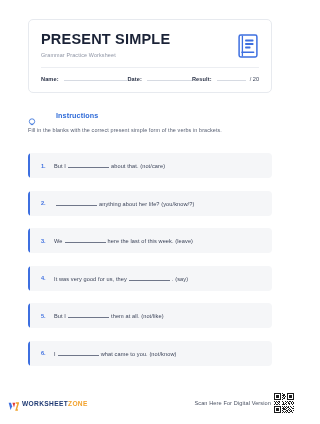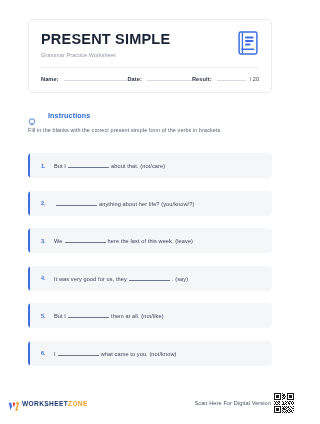--- a/index.html
+++ b/index.html
@@ -27,21 +27,21 @@
     top: 19px;
     width: 244px;
     background: #ffffff;
     border: 1px solid #e7eaef;
     border-radius: 5px;
     padding: 11px 12px 10px 12px;
   }
 
   .header-top {
     display: flex;
-    align-items: flex-start;
+    align-items: flex-end;
     justify-content: space-between;
   }
 
   .title-block { padding-top: 1px; }
 
   .worksheet-title {
     font-size: 14.5px;
     font-weight: bold;
     letter-spacing: 0.2px;
     color: #1a2236;
@@ -109,21 +109,21 @@
   .instructions {
     position: absolute;
     left: 28px;
     top: 111px;
     width: 244px;
   }
 
   .instructions-head {
     display: flex;
     align-items: center;
-    gap: 12px;
+    gap: 20px;
   }
 
   .bulb-icon { width: 8px; height: 8px; flex: none; }
 
   .instructions-title {
     font-size: 7.2px;
     font-weight: bold;
     color: #2f6bd8;
     letter-spacing: 0.1px;
   }

